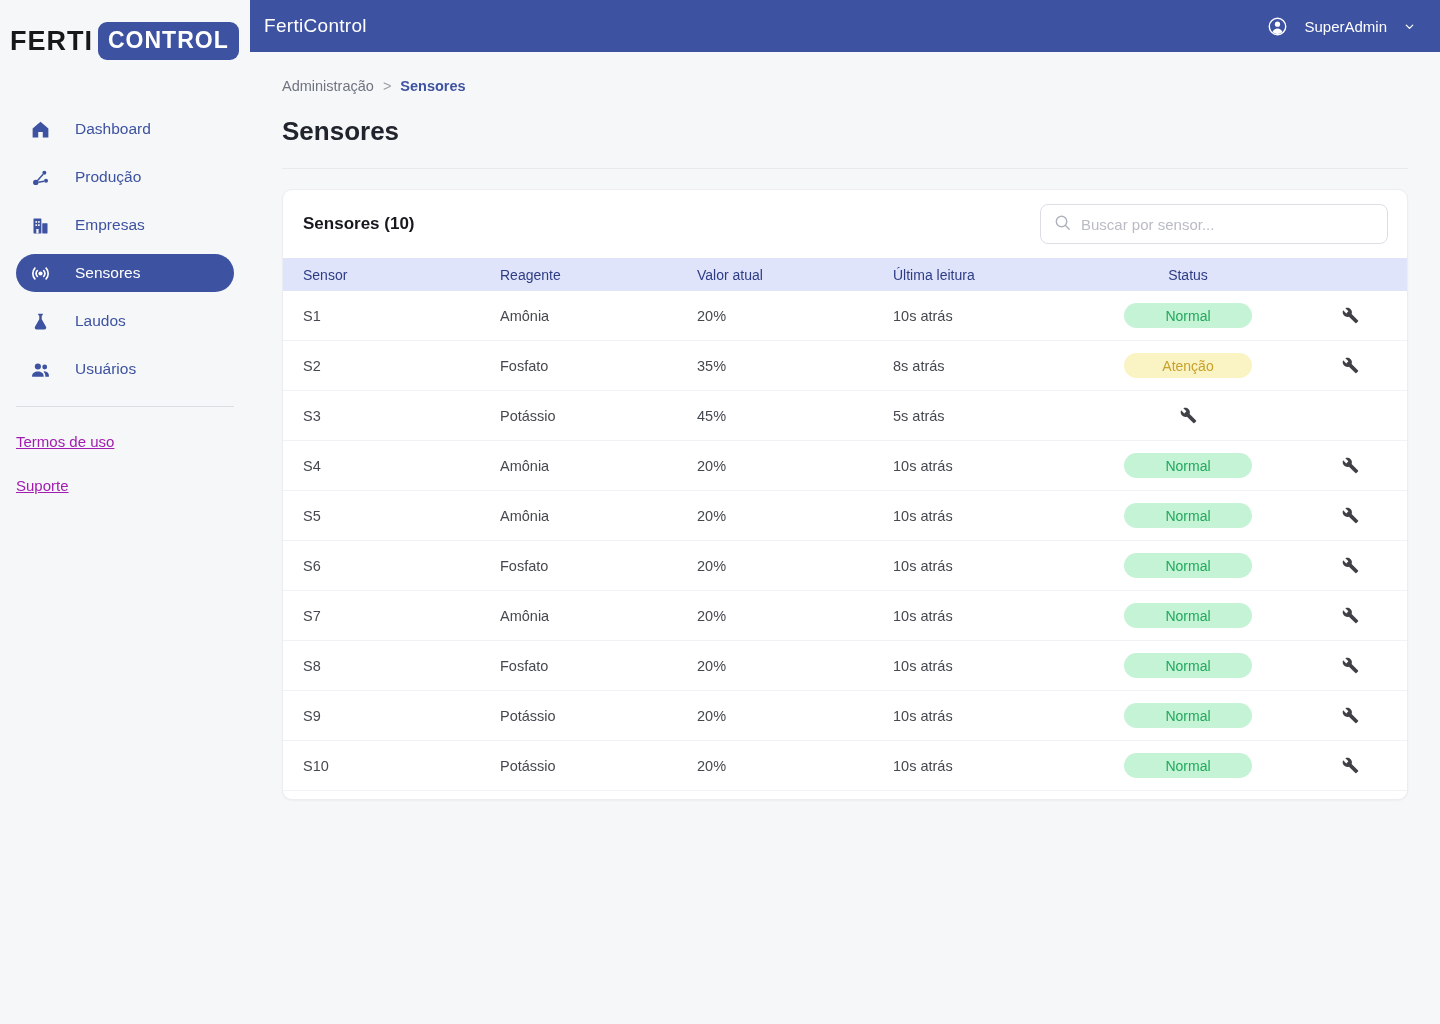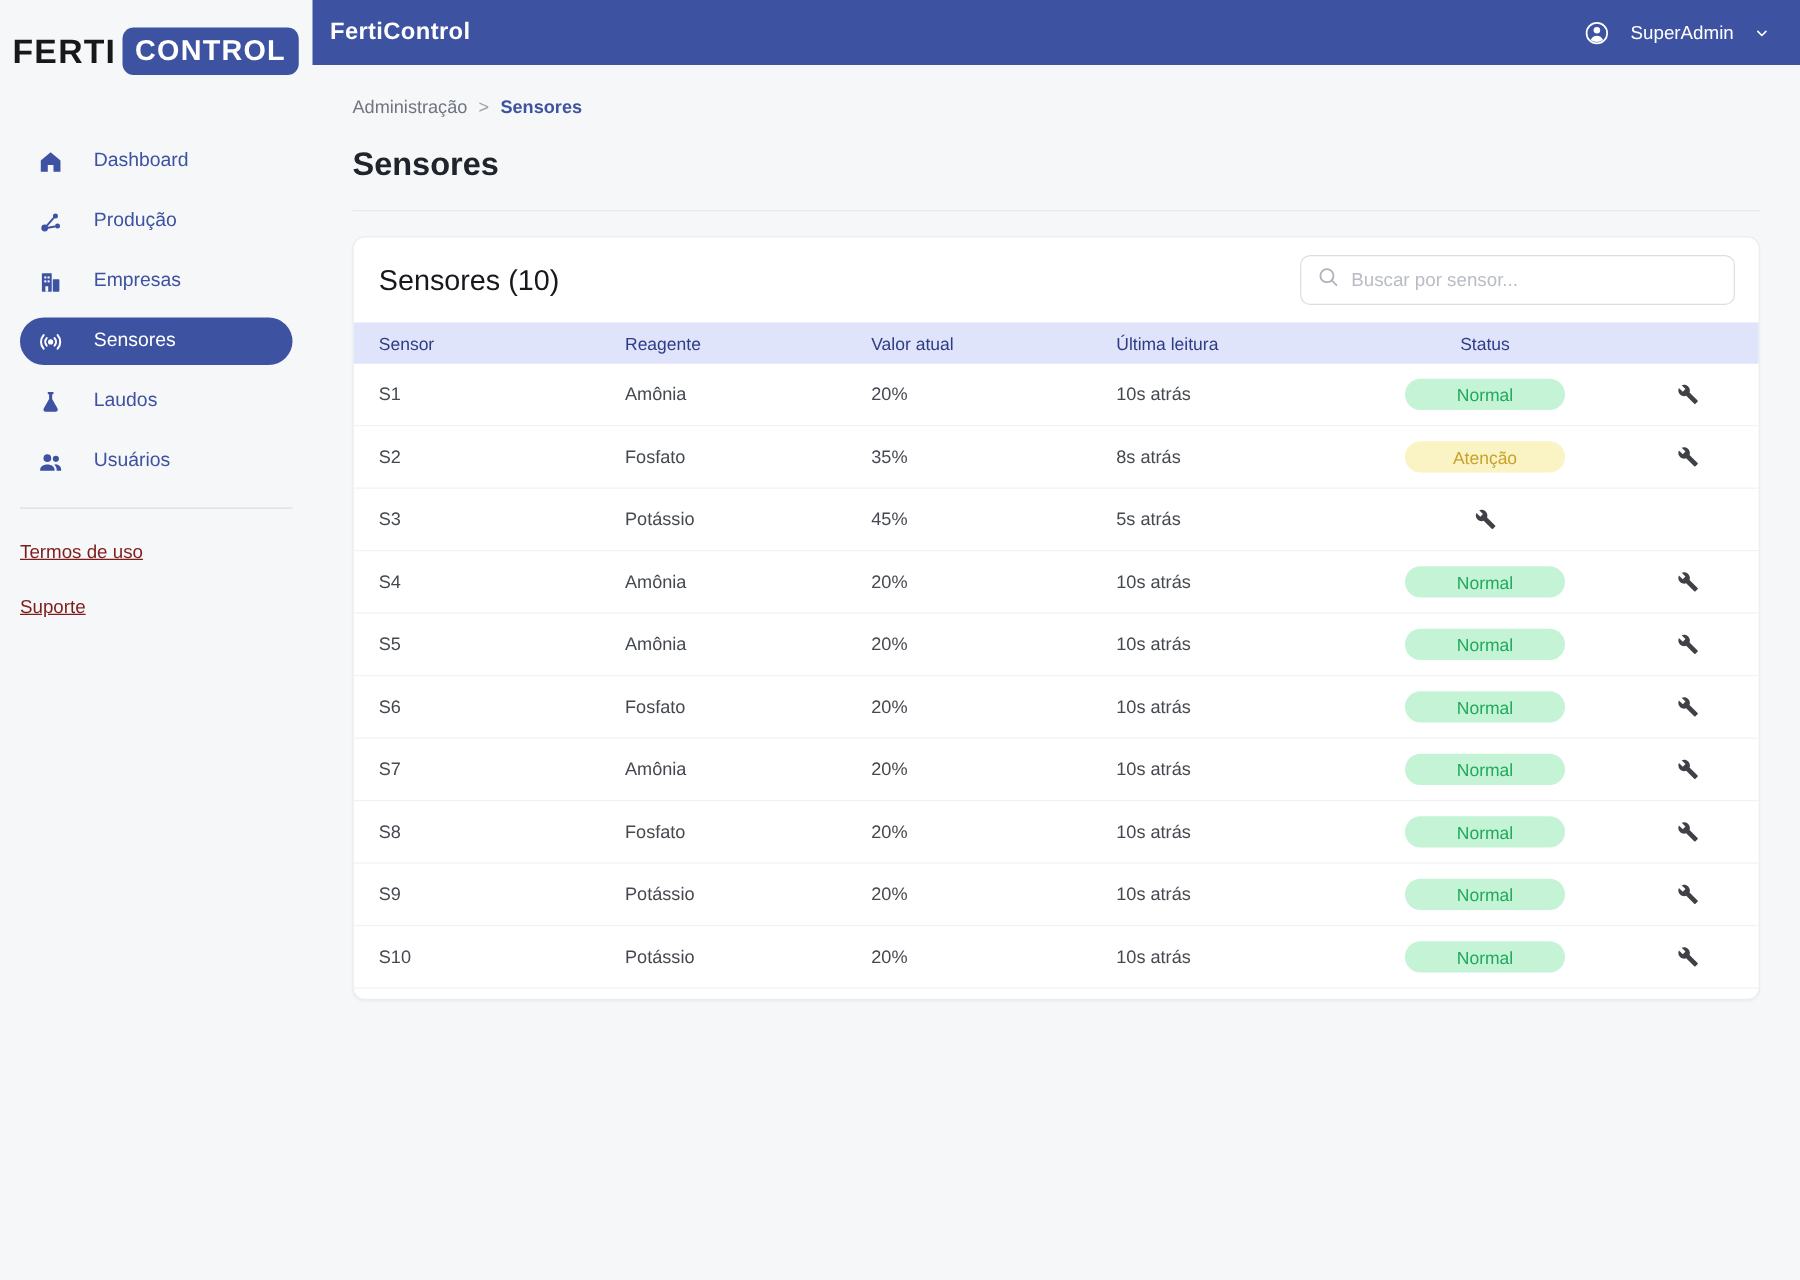--- a/index.html
+++ b/index.html
@@ -32,52 +32,52 @@
     display:flex; align-items:center; gap:24px;
     height:38px; margin:0 16px 10px; padding:0 14px;
     border-radius:19px; color:var(--primary);
     font-size:15.5px; font-weight:500; cursor:pointer;
   }
   .nav-item .icn { width:21px; height:21px; display:flex; align-items:center; justify-content:center; }
   .nav-item .icn svg { width:21px; height:21px; }
   .nav-item.active { background:var(--primary); color:#FFFFFF; }
   .side-divider { border:none; border-top:1px solid #DCDEE3; margin:18px 16px 0; }
   .side-link {
-    display:inline-block; margin:26px 0 0 16px; color:#7f1d1d;
+    display:inline-block; margin:26px 0 0 16px; color:#a21caf;
     font-size:15px; text-decoration:underline; cursor:pointer;
   }
 
   
   .main { flex:1; display:flex; flex-direction:column; }
   .topbar {
     height:52px; background:var(--primary); color:#fff;
     display:flex; align-items:center; justify-content:space-between;
     padding:0 24px 0 14px; flex-shrink:0;
   }
-  .topbar .app-title { font-size:19px; font-weight:700; letter-spacing:.3px; }
+  .topbar .app-title { font-size:19px; font-weight:400; letter-spacing:.3px; }
   .user-menu { display:flex; align-items:center; gap:16px; cursor:pointer; }
   .user-menu svg { display:block; }
   .user-menu .uname { font-size:15px; }
 
   .content { padding:26px 32px 0; }
   .breadcrumb { font-size:14.5px; display:flex; align-items:center; gap:9px; }
   .breadcrumb .parent { color:#6F7480; cursor:pointer; }
   .breadcrumb .sep { color:#9AA0A8; }
   .breadcrumb .current { color:var(--primary); font-weight:700; }
   .page-title { margin-top:22px; font-size:26px; font-weight:600; color:#20242C; }
   .title-divider { border:none; border-top:1px solid #E9EAEE; margin-top:21px; }
 
   
   .card {
     margin-top:20px; background:#FFFFFF; border:1px solid #ECEDF1;
     border-radius:10px; box-shadow:0 1px 2px rgba(20,30,60,.04);
     overflow:hidden; padding-bottom:8px;
   }
   .card-head { display:flex; align-items:center; justify-content:space-between; padding:14px 19px 14px 20px; }
-  .card-title { font-size:23px; font-weight:400; color:#16181D; }
+  .card-title { font-size:17px; font-weight:700; color:#16181D; }
   .search-box {
     width:348px; height:40px; border:1px solid #DDDEE4; border-radius:8px;
     display:flex; align-items:center; padding:0 12px; gap:9px; background:#fff;
   }
   .search-box svg { flex-shrink:0; }
   .search-box input { border:none; outline:none; flex:1; font-size:15px; font-family:inherit; color:#3A3F45; }
   .search-box input::placeholder { color:#B9BCC4; }
 
   .grid-row {
     display:grid;

